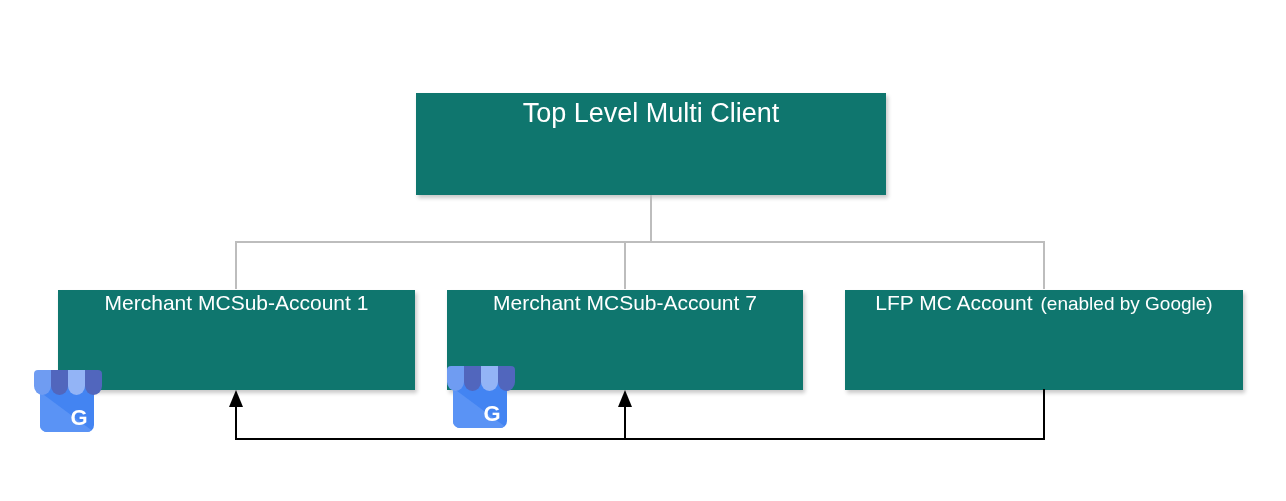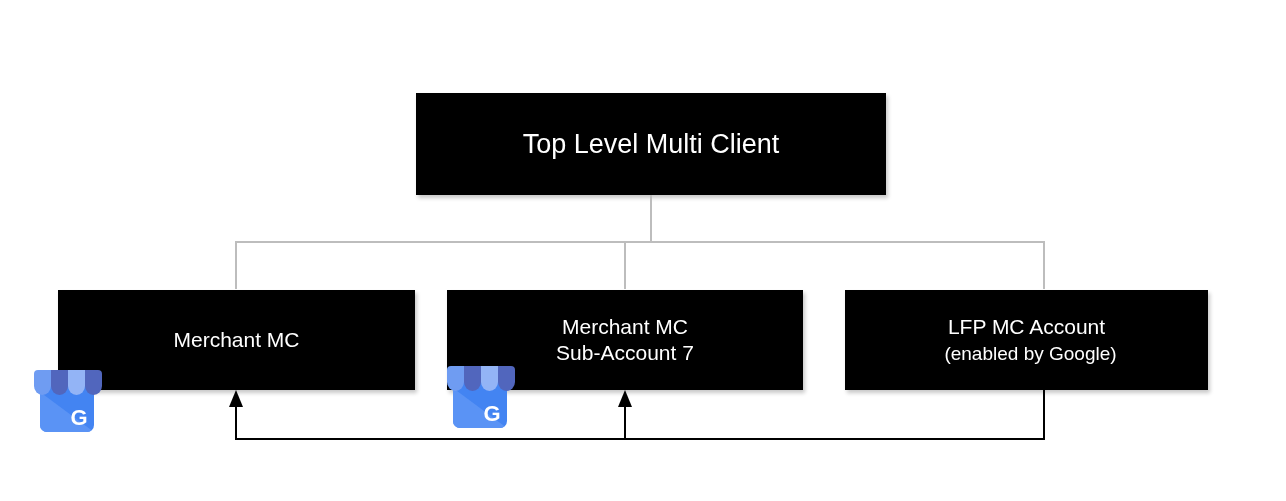--- a/index.html
+++ b/index.html
@@ -9,40 +9,40 @@
   }
   .canvas {
     position: relative;
     width: 1286px;
     height: 501px;
     background: #ffffff;
     overflow: hidden;
   }
   .node {
     position: absolute;
-    background: #000000;
+    background: #0f766e;
     color: #ffffff;
     display: flex;
-    flex-direction: column;
-    align-items: center;
+    flex-direction: row;
+    align-items: flex-start;
     justify-content: center;
     text-align: center;
     box-shadow: 2px 3px 4px rgba(0,0,0,0.22);
   }
   .node-mca {
     left: 416px; top: 93px; width: 470px; height: 102px;
     font-size: 27px; line-height: 40px;
   }
   .node-child {
     top: 290px; height: 100px;
     font-size: 21px; line-height: 26px;
   }
   .node-sub1 { left: 58px;  width: 357px; }
   .node-sub2 { left: 447px; width: 356px; }
-  .node-lfp  { left: 845px; width: 363px; }
+  .node-lfp  { left: 845px; width: 398px; }
   .node-lfp .line2 { font-size: 19px; line-height: 27px; margin-left: 8px; }
 
   .gray-line {
     position: absolute;
     background: #BDBDBD;
   }
   .black-line {
     position: absolute;
     background: #000000;
   }
@@ -86,20 +86,21 @@
   </div>
 
   <div class="gray-line conn-top-vert"></div>
   <div class="gray-line conn-horiz"></div>
   <div class="gray-line conn-drop-1"></div>
   <div class="gray-line conn-drop-2"></div>
   <div class="gray-line conn-drop-3"></div>
 
   <div class="node node-child node-sub1">
     <span class="line1">Merchant MC</span>
+    <span class="line2">Sub-Account 1</span>
   </div>
   <div class="node node-child node-sub2">
     <span class="line1">Merchant MC</span>
     <span class="line2">Sub-Account 7</span>
   </div>
   <div class="node node-child node-lfp">
     <span class="line1">LFP MC Account</span>
     <span class="line2">(enabled by Google)</span>
   </div>
 

